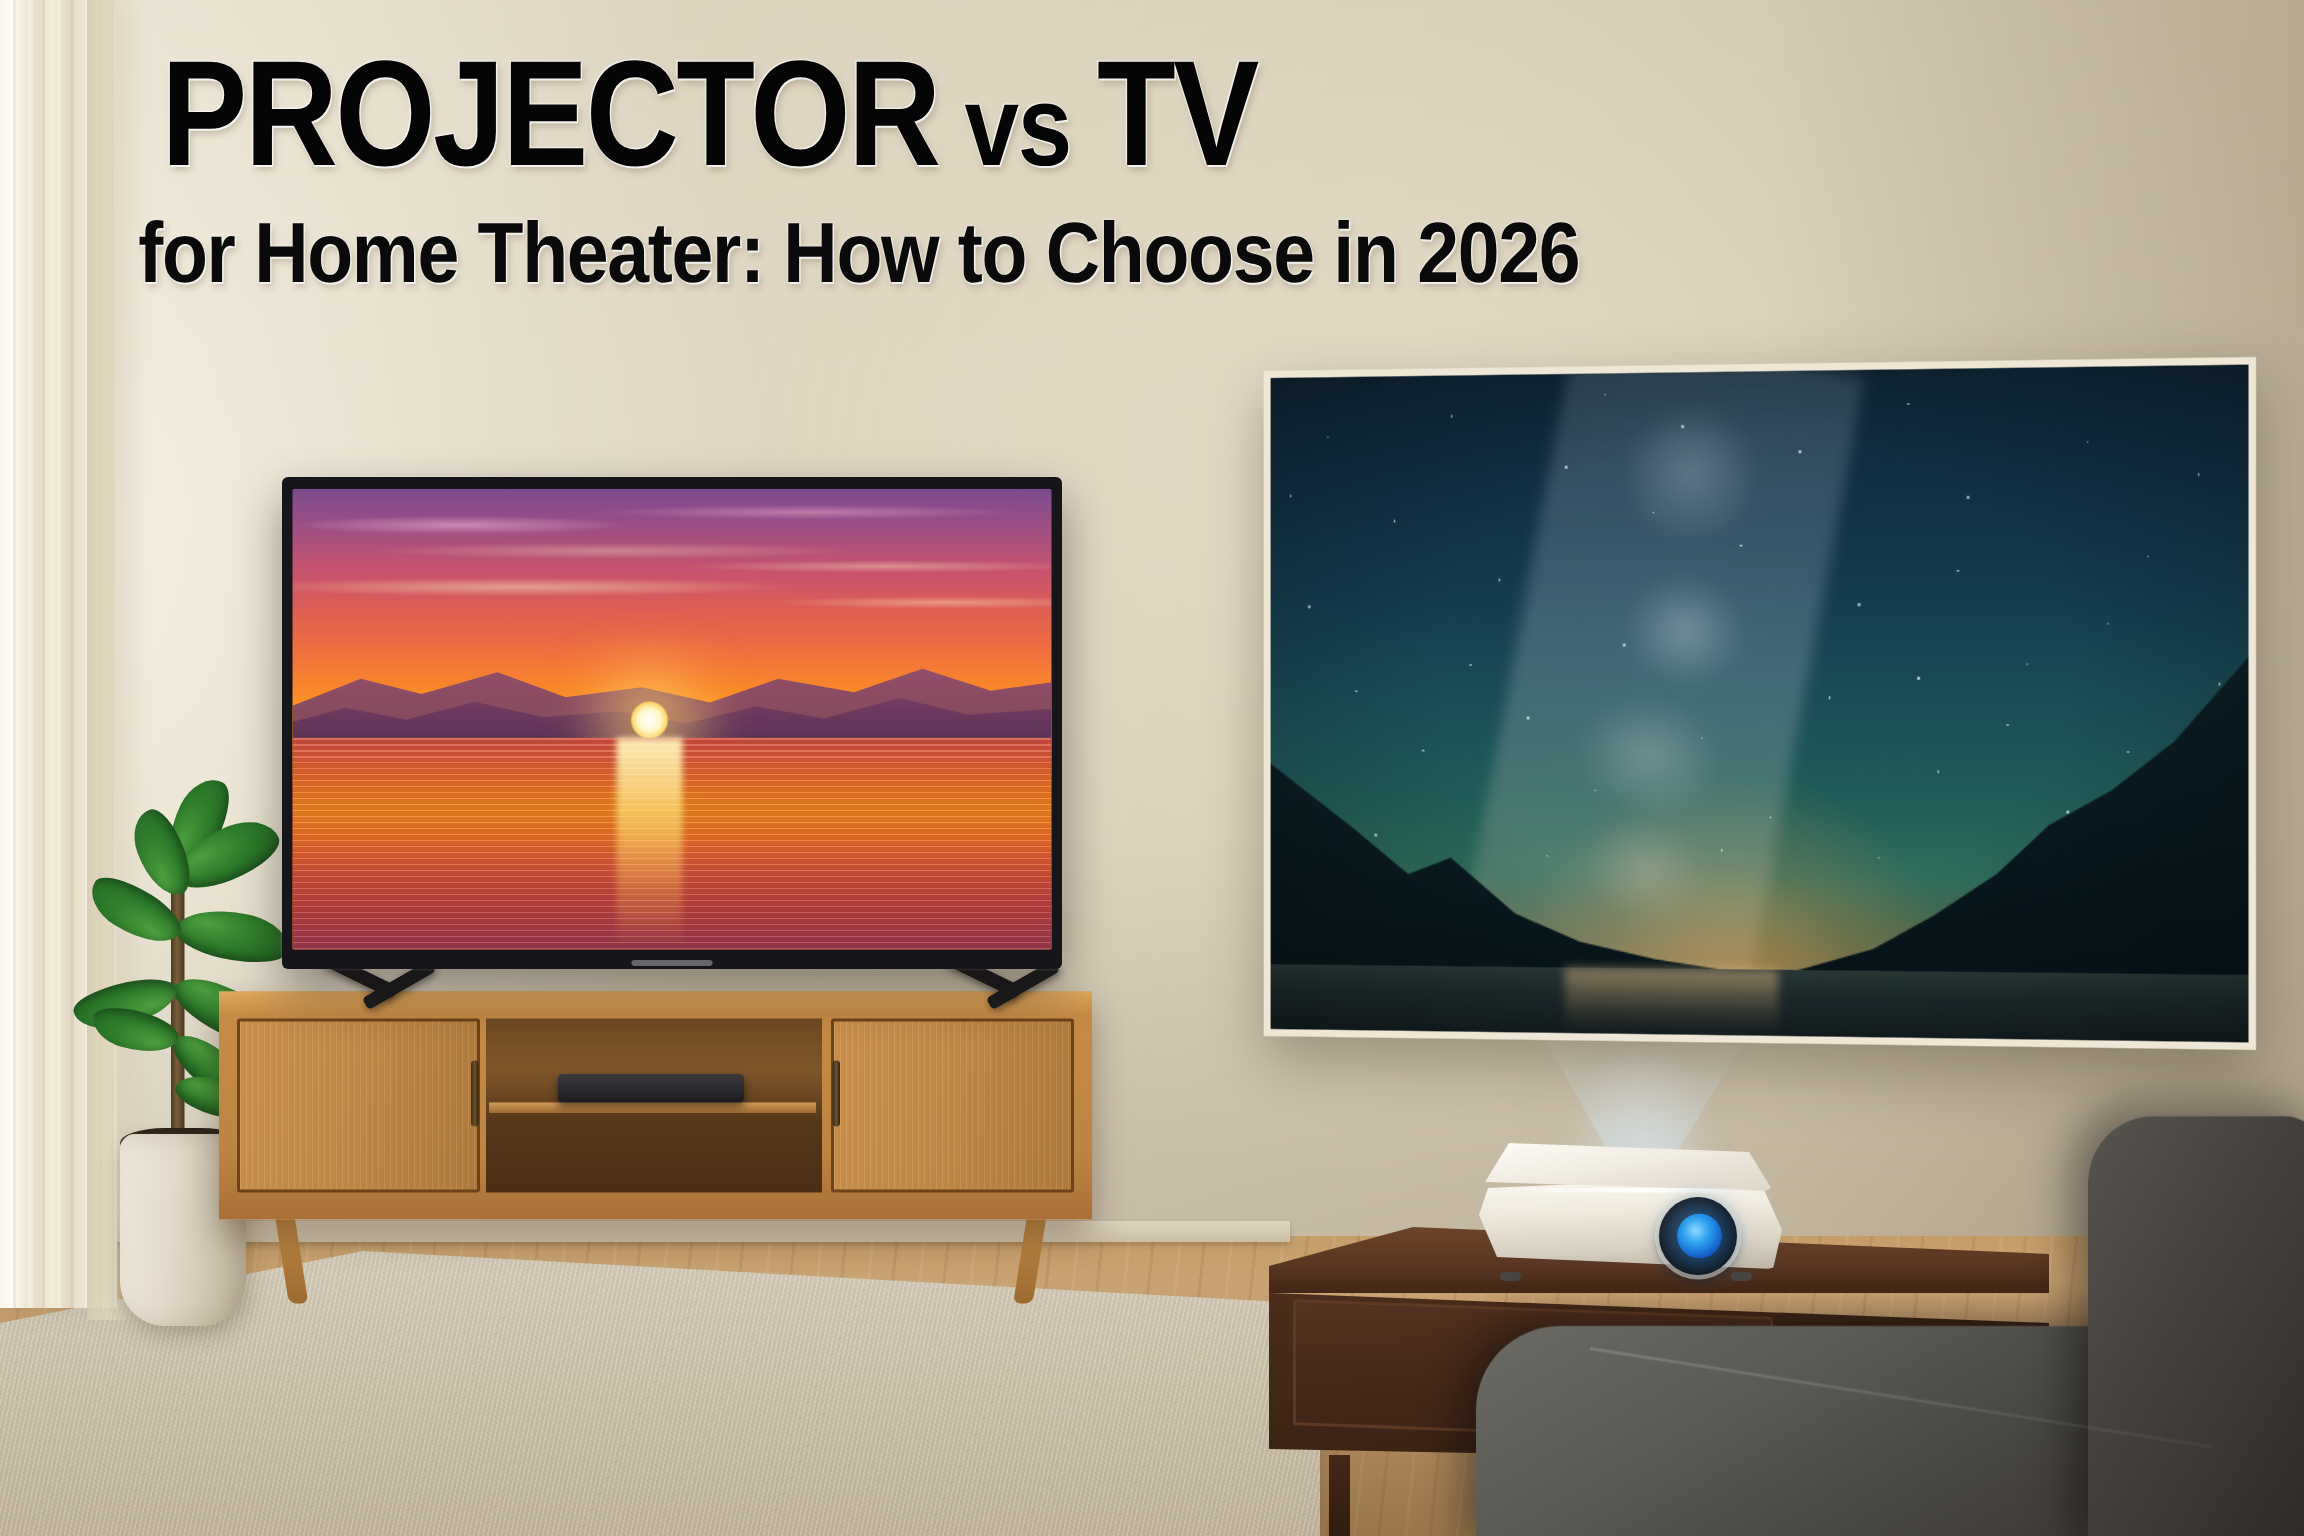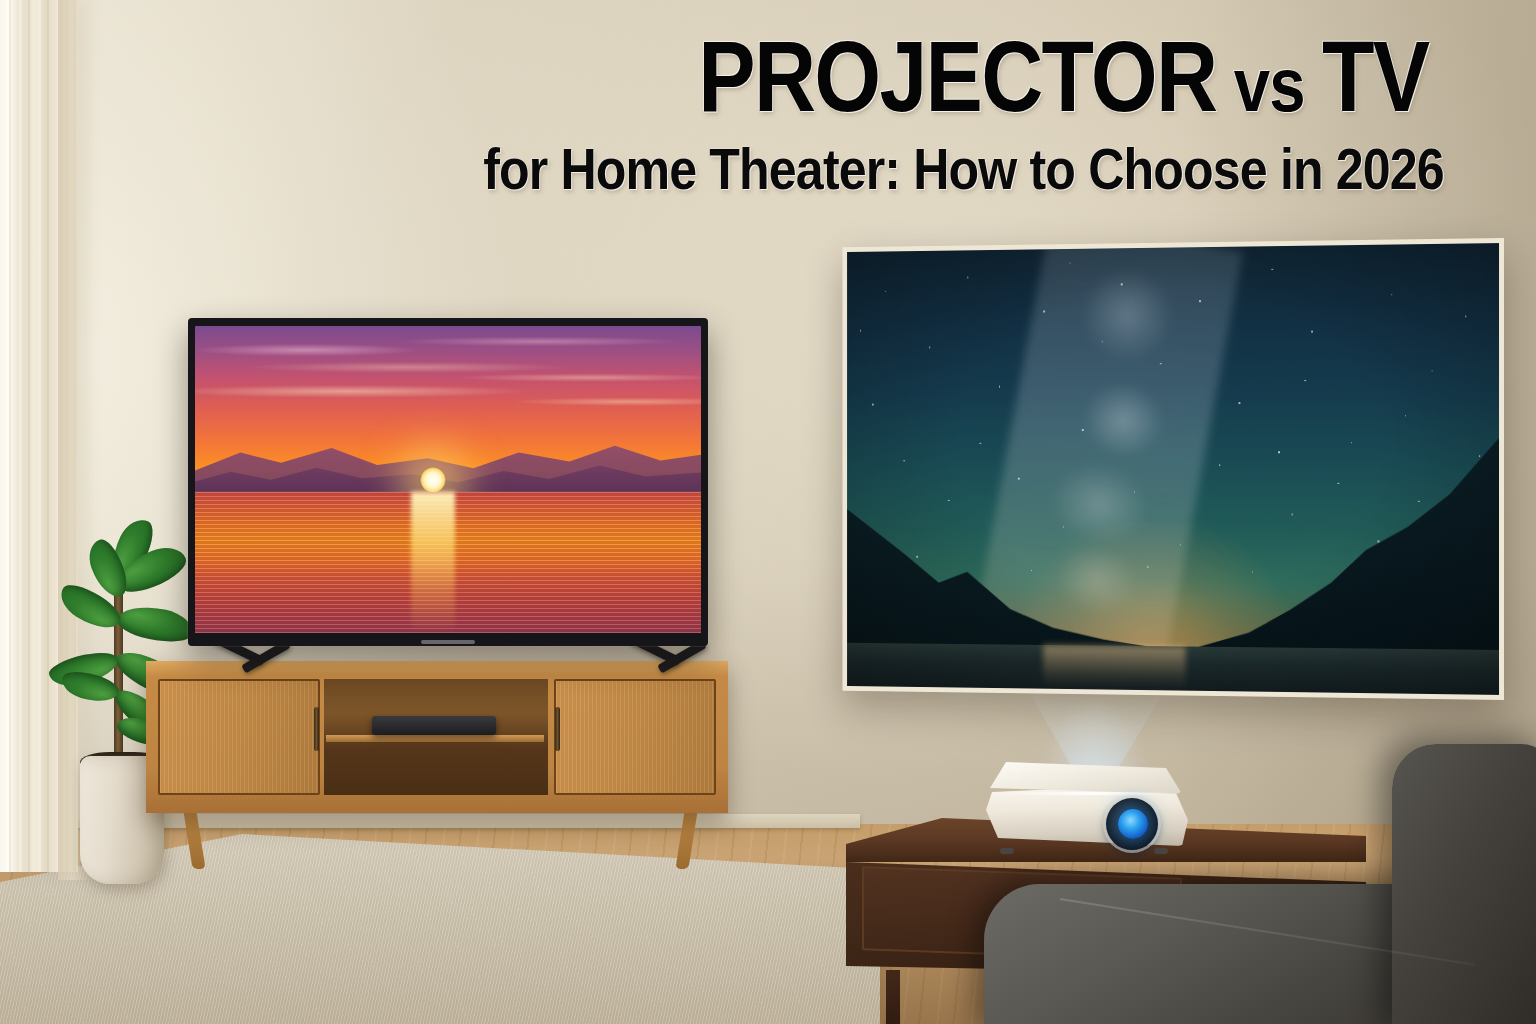--- a/index.html
+++ b/index.html
@@ -388,21 +388,21 @@
     box-shadow:-12px -8px 30px rgba(0,0,0,.40);
   }
   .chair-seam{
     position:absolute; left:1060px; top:898px; width:420px; height:2px;
     background:linear-gradient(90deg, rgba(255,255,255,.16), rgba(255,255,255,.04));
     transform:rotate(9deg); transform-origin:left center;
   }
 
   
   .titlewrap{
-    position:absolute; left:0; top:26px; width:100%; text-align:right;
+    position:absolute; left:0; top:26px; width:100%; text-align:left;
     pointer-events:none;
   }
   .title-main{
     font-size:100px; font-weight:700; line-height:1.0;
     letter-spacing:-2px;
     color:#050505;
     transform:scaleX(0.86);
     text-shadow:
       0 0 2px rgba(255,255,255,.95),
       1px 1px 0 rgba(255,255,255,.75),

